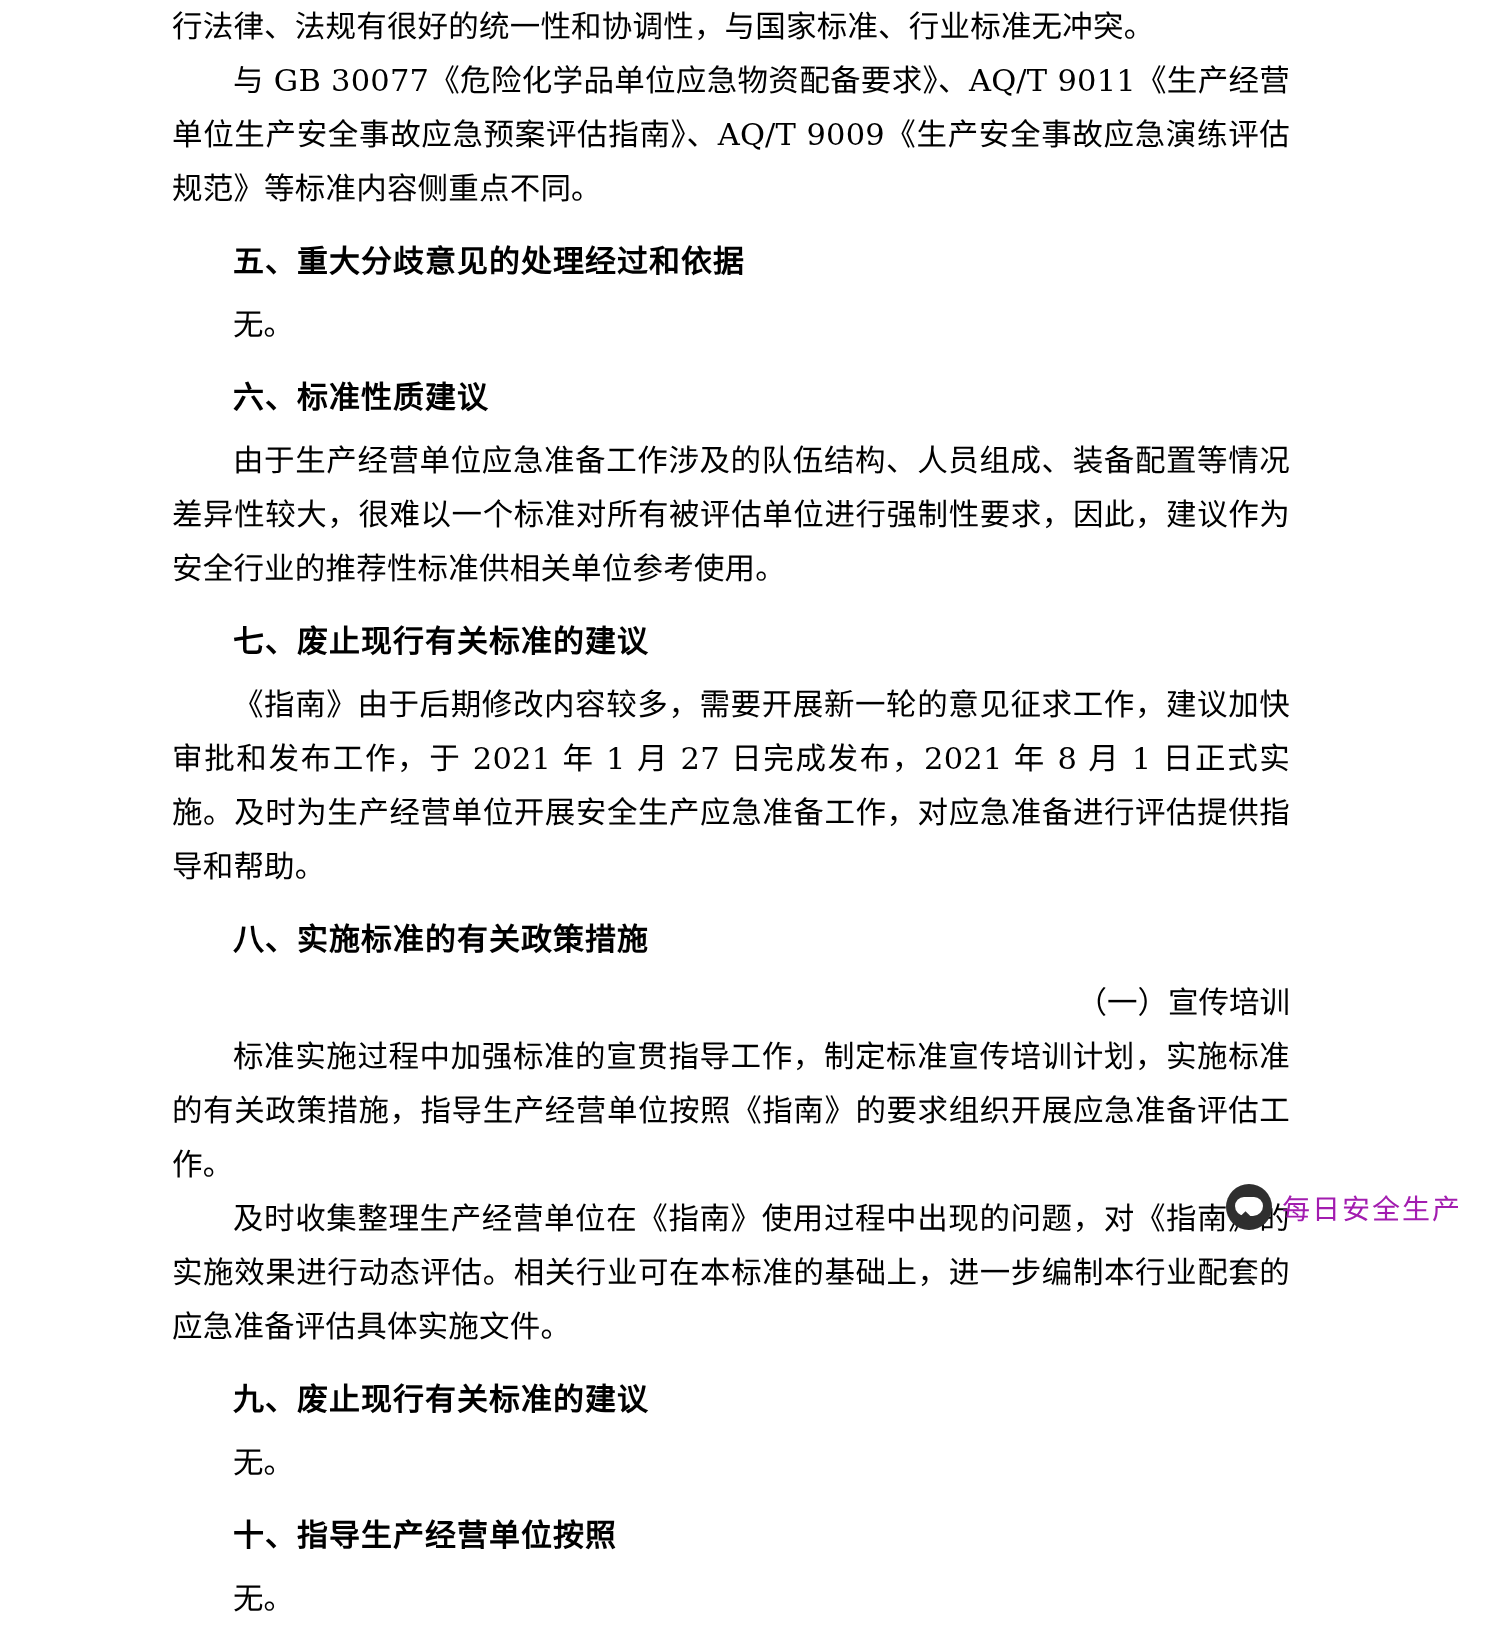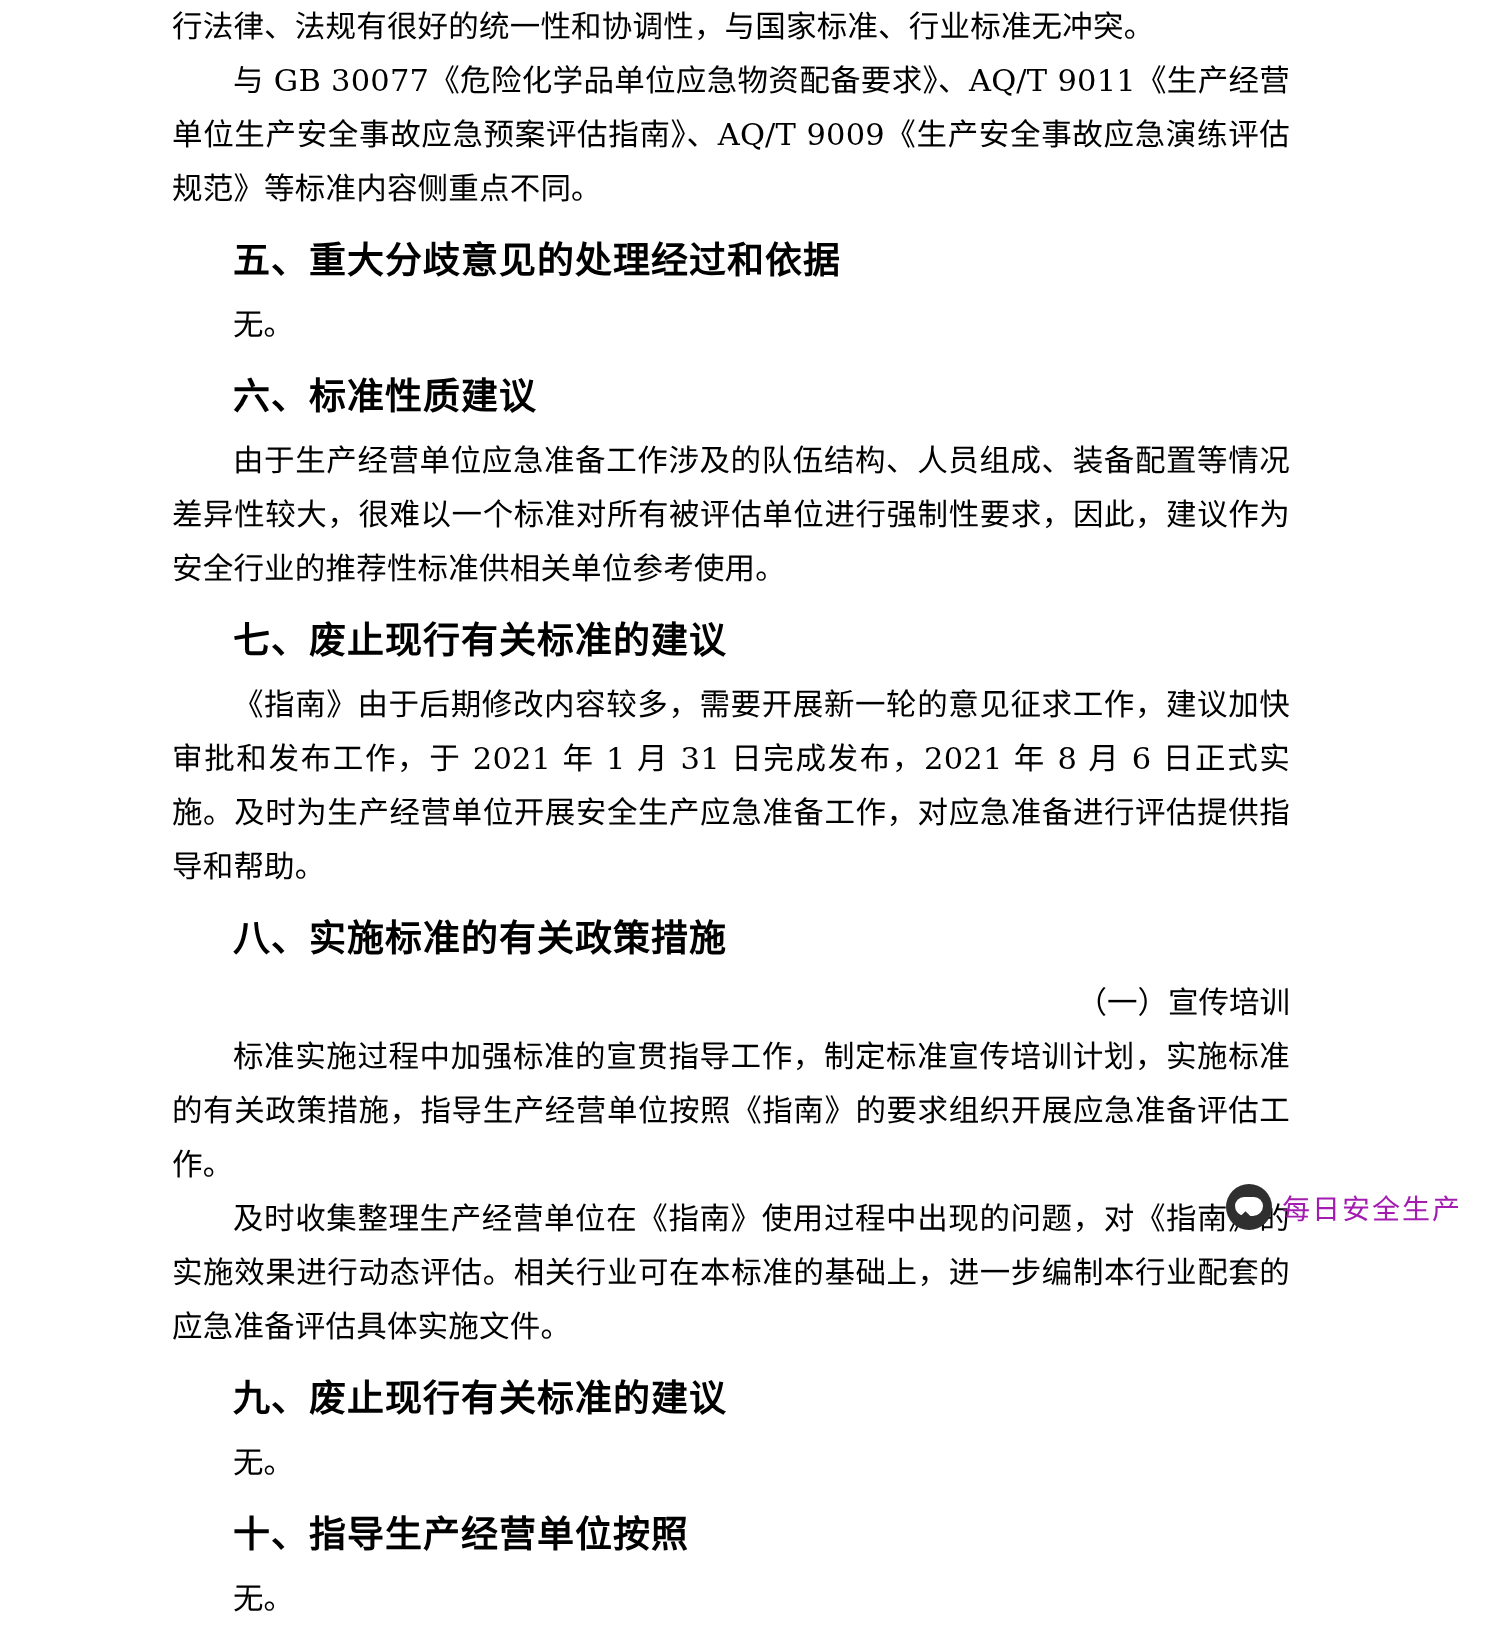--- a/index.html
+++ b/index.html
@@ -39,21 +39,21 @@
     line-height: 54px;
     text-align: justify;
     text-justify: inter-ideograph;
     letter-spacing: 0.2px;
     margin-bottom: 0px;
   }
   .indent {
     text-indent: 61px;
   }
   .heading {
-    font-size: 37px;
+    font-size: 31px;
     font-weight: bold;
     line-height: 54px;
     text-indent: 61px;
     margin-top: 18px;
     margin-bottom: 10px;
     letter-spacing: 1px;
     font-family: "DejaVu Sans", "Liberation Sans", sans-serif;
   }
   .subheading {
     font-size: 30.5px;
@@ -123,21 +123,21 @@
 
     <p class="para indent">与 GB 30077《危险化学品单位应急物资配备要求》、AQ/T 9011《生产经营单位生产安全事故应急预案评估指南》、AQ/T 9009《生产安全事故应急演练评估规范》等标准内容侧重点不同。</p>
 
     <p class="heading">五、重大分歧意见的处理经过和依据</p>
     <p class="short">无。</p>
 
     <p class="heading">六、标准性质建议</p>
     <p class="para indent">由于生产经营单位应急准备工作涉及的队伍结构、人员组成、装备配置等情况差异性较大，很难以一个标准对所有被评估单位进行强制性要求，因此，建议作为安全行业的推荐性标准供相关单位参考使用。</p>
 
     <p class="heading">七、废止现行有关标准的建议</p>
-    <p class="para indent">《指南》由于后期修改内容较多，需要开展新一轮的意见征求工作，建议加快审批和发布工作，于 2021 年 1 月 31 日完成发布，2021 年 8 月 6 日正式实施。及时为生产经营单位开展安全生产应急准备工作，对应急准备进行评估提供指导和帮助。</p>
+    <p class="para indent">《指南》由于后期修改内容较多，需要开展新一轮的意见征求工作，建议加快审批和发布工作，于 2021 年 1 月 27 日完成发布，2021 年 8 月 1 日正式实施。及时为生产经营单位开展安全生产应急准备工作，对应急准备进行评估提供指导和帮助。</p>
 
     <p class="heading">八、实施标准的有关政策措施</p>
     <p class="subheading">（一）宣传培训</p>
     <p class="para indent">标准实施过程中加强标准的宣贯指导工作，制定标准宣传培训计划，实施标准的有关政策措施，指导生产经营单位按照《指南》的要求组织开展应急准备评估工作。</p>
     <p class="para indent">及时收集整理生产经营单位在《指南》使用过程中出现的问题，对《指南》的实施效果进行动态评估。相关行业可在本标准的基础上，进一步编制本行业配套的应急准备评估具体实施文件。</p>
 
     <p class="heading">九、废止现行有关标准的建议</p>
     <p class="short">无。</p>
 
     <p class="heading">十、指导生产经营单位按照</p>

